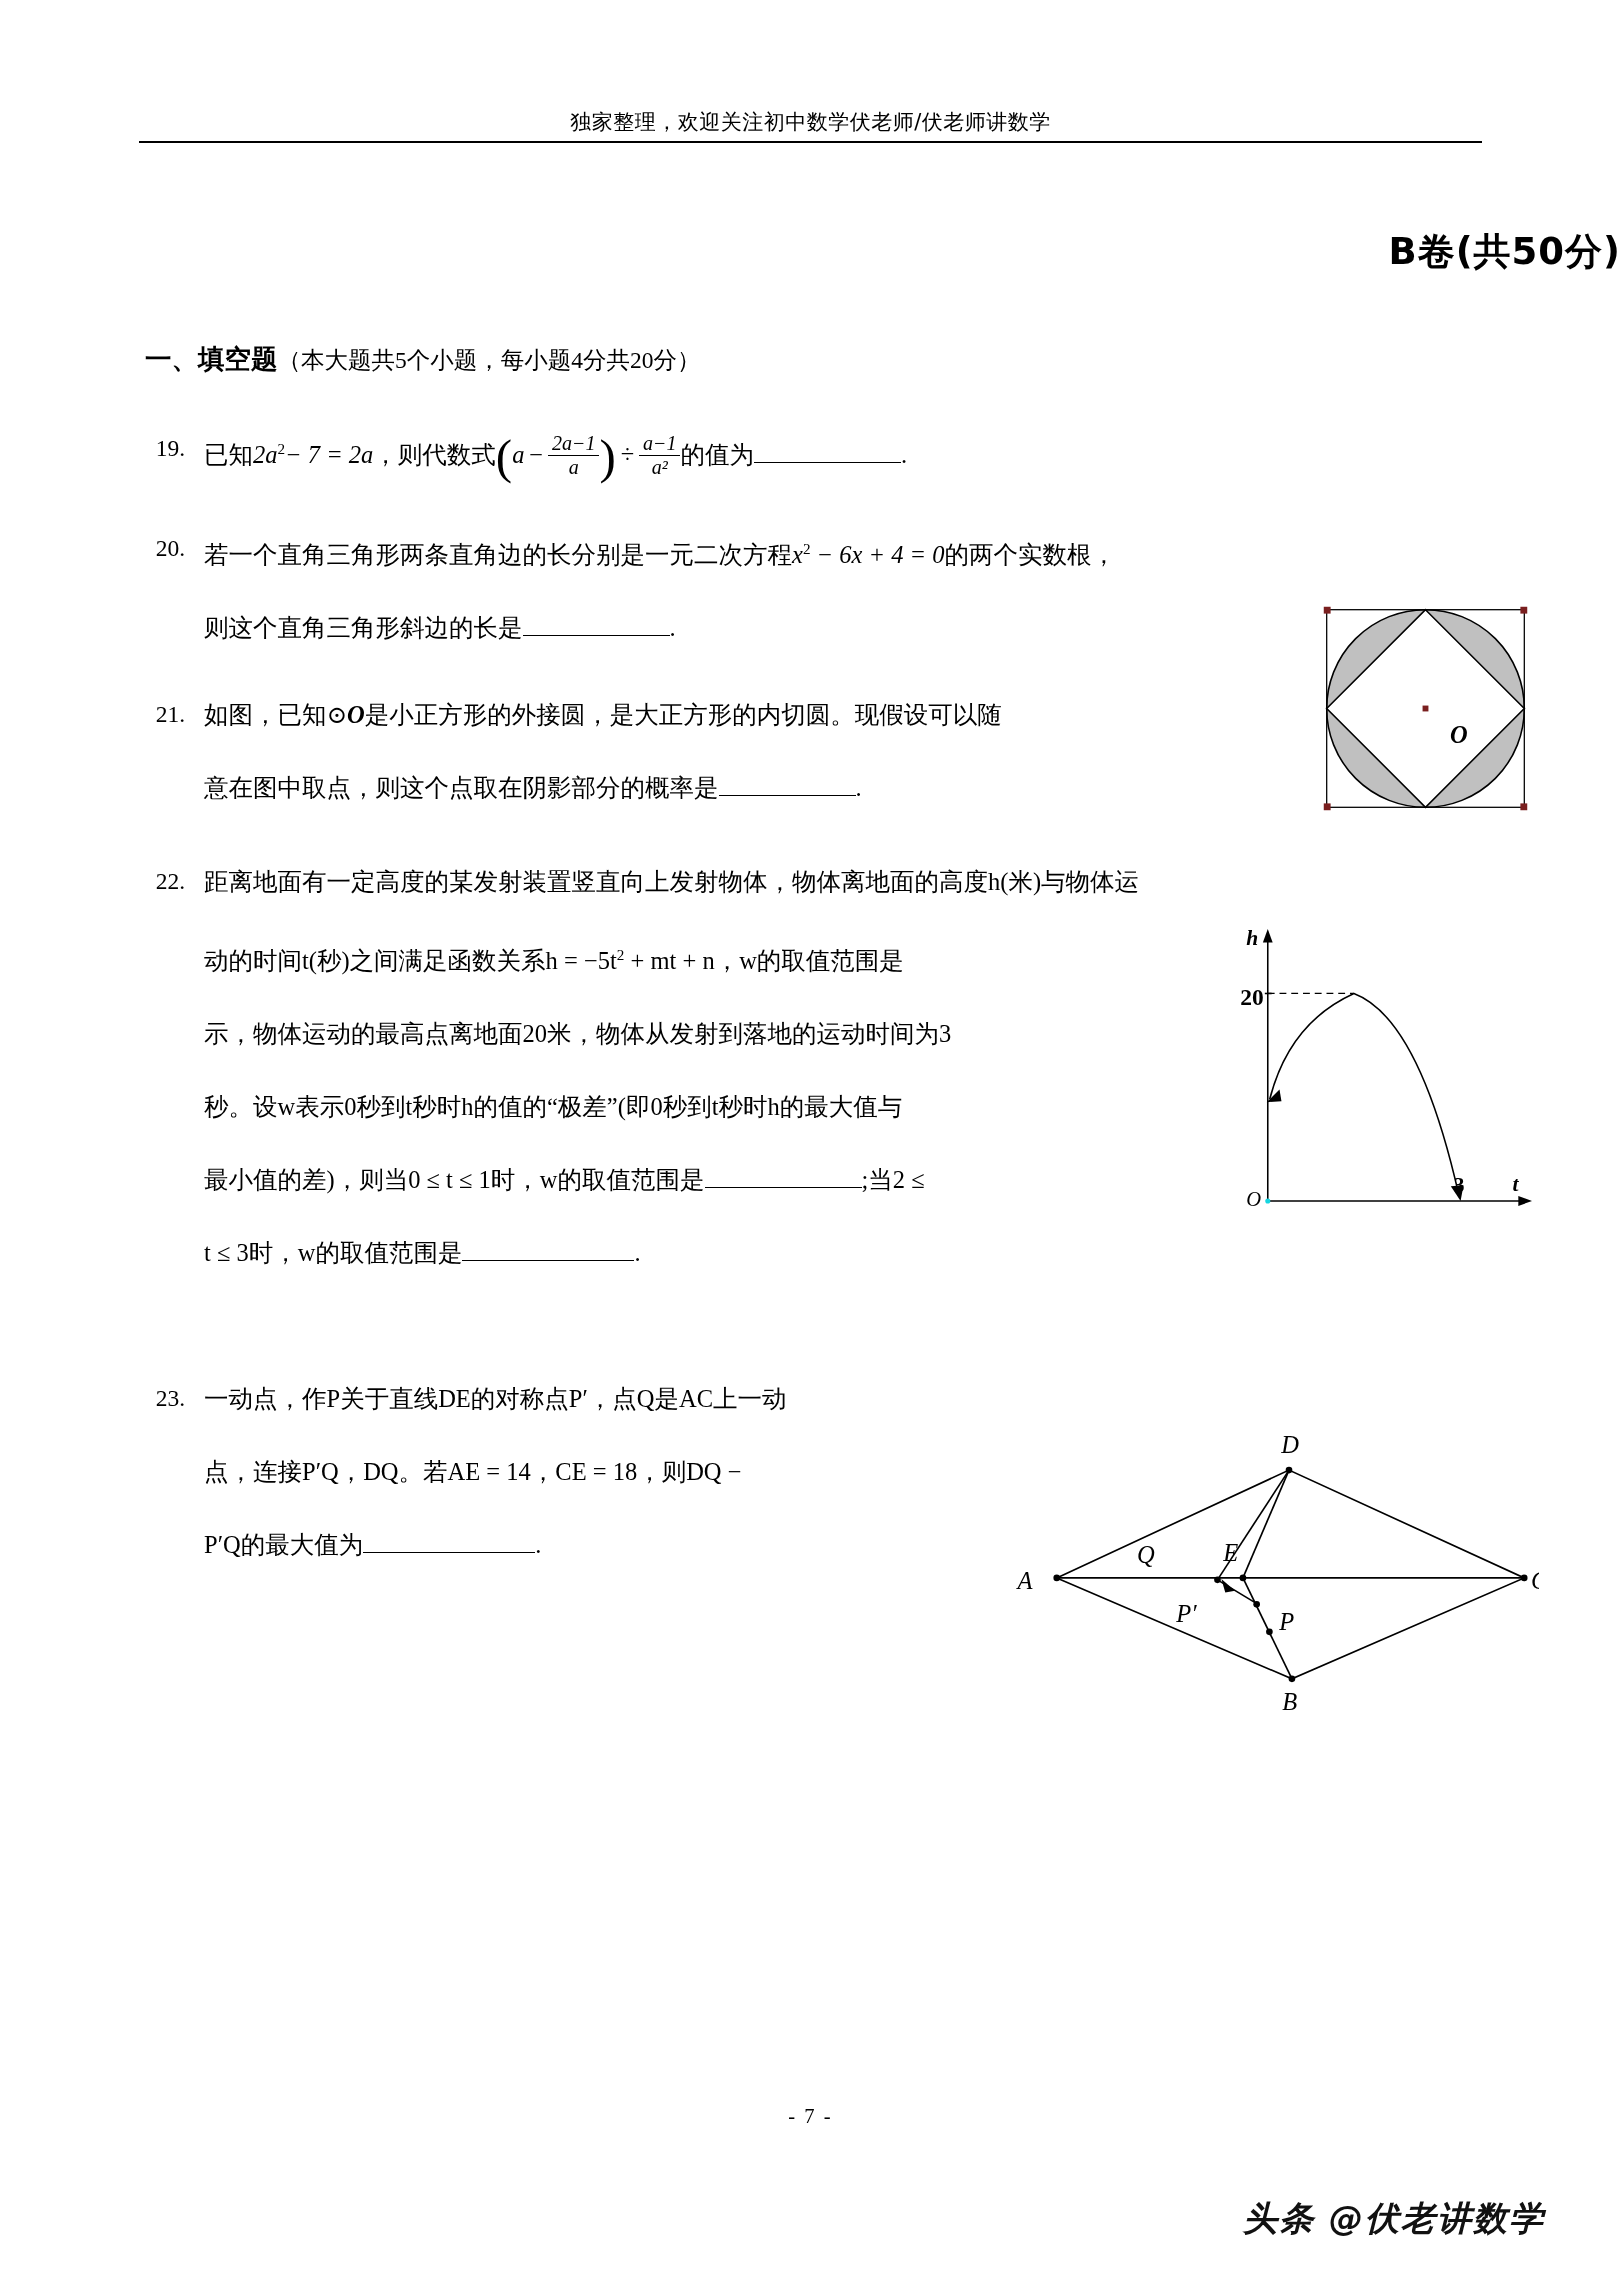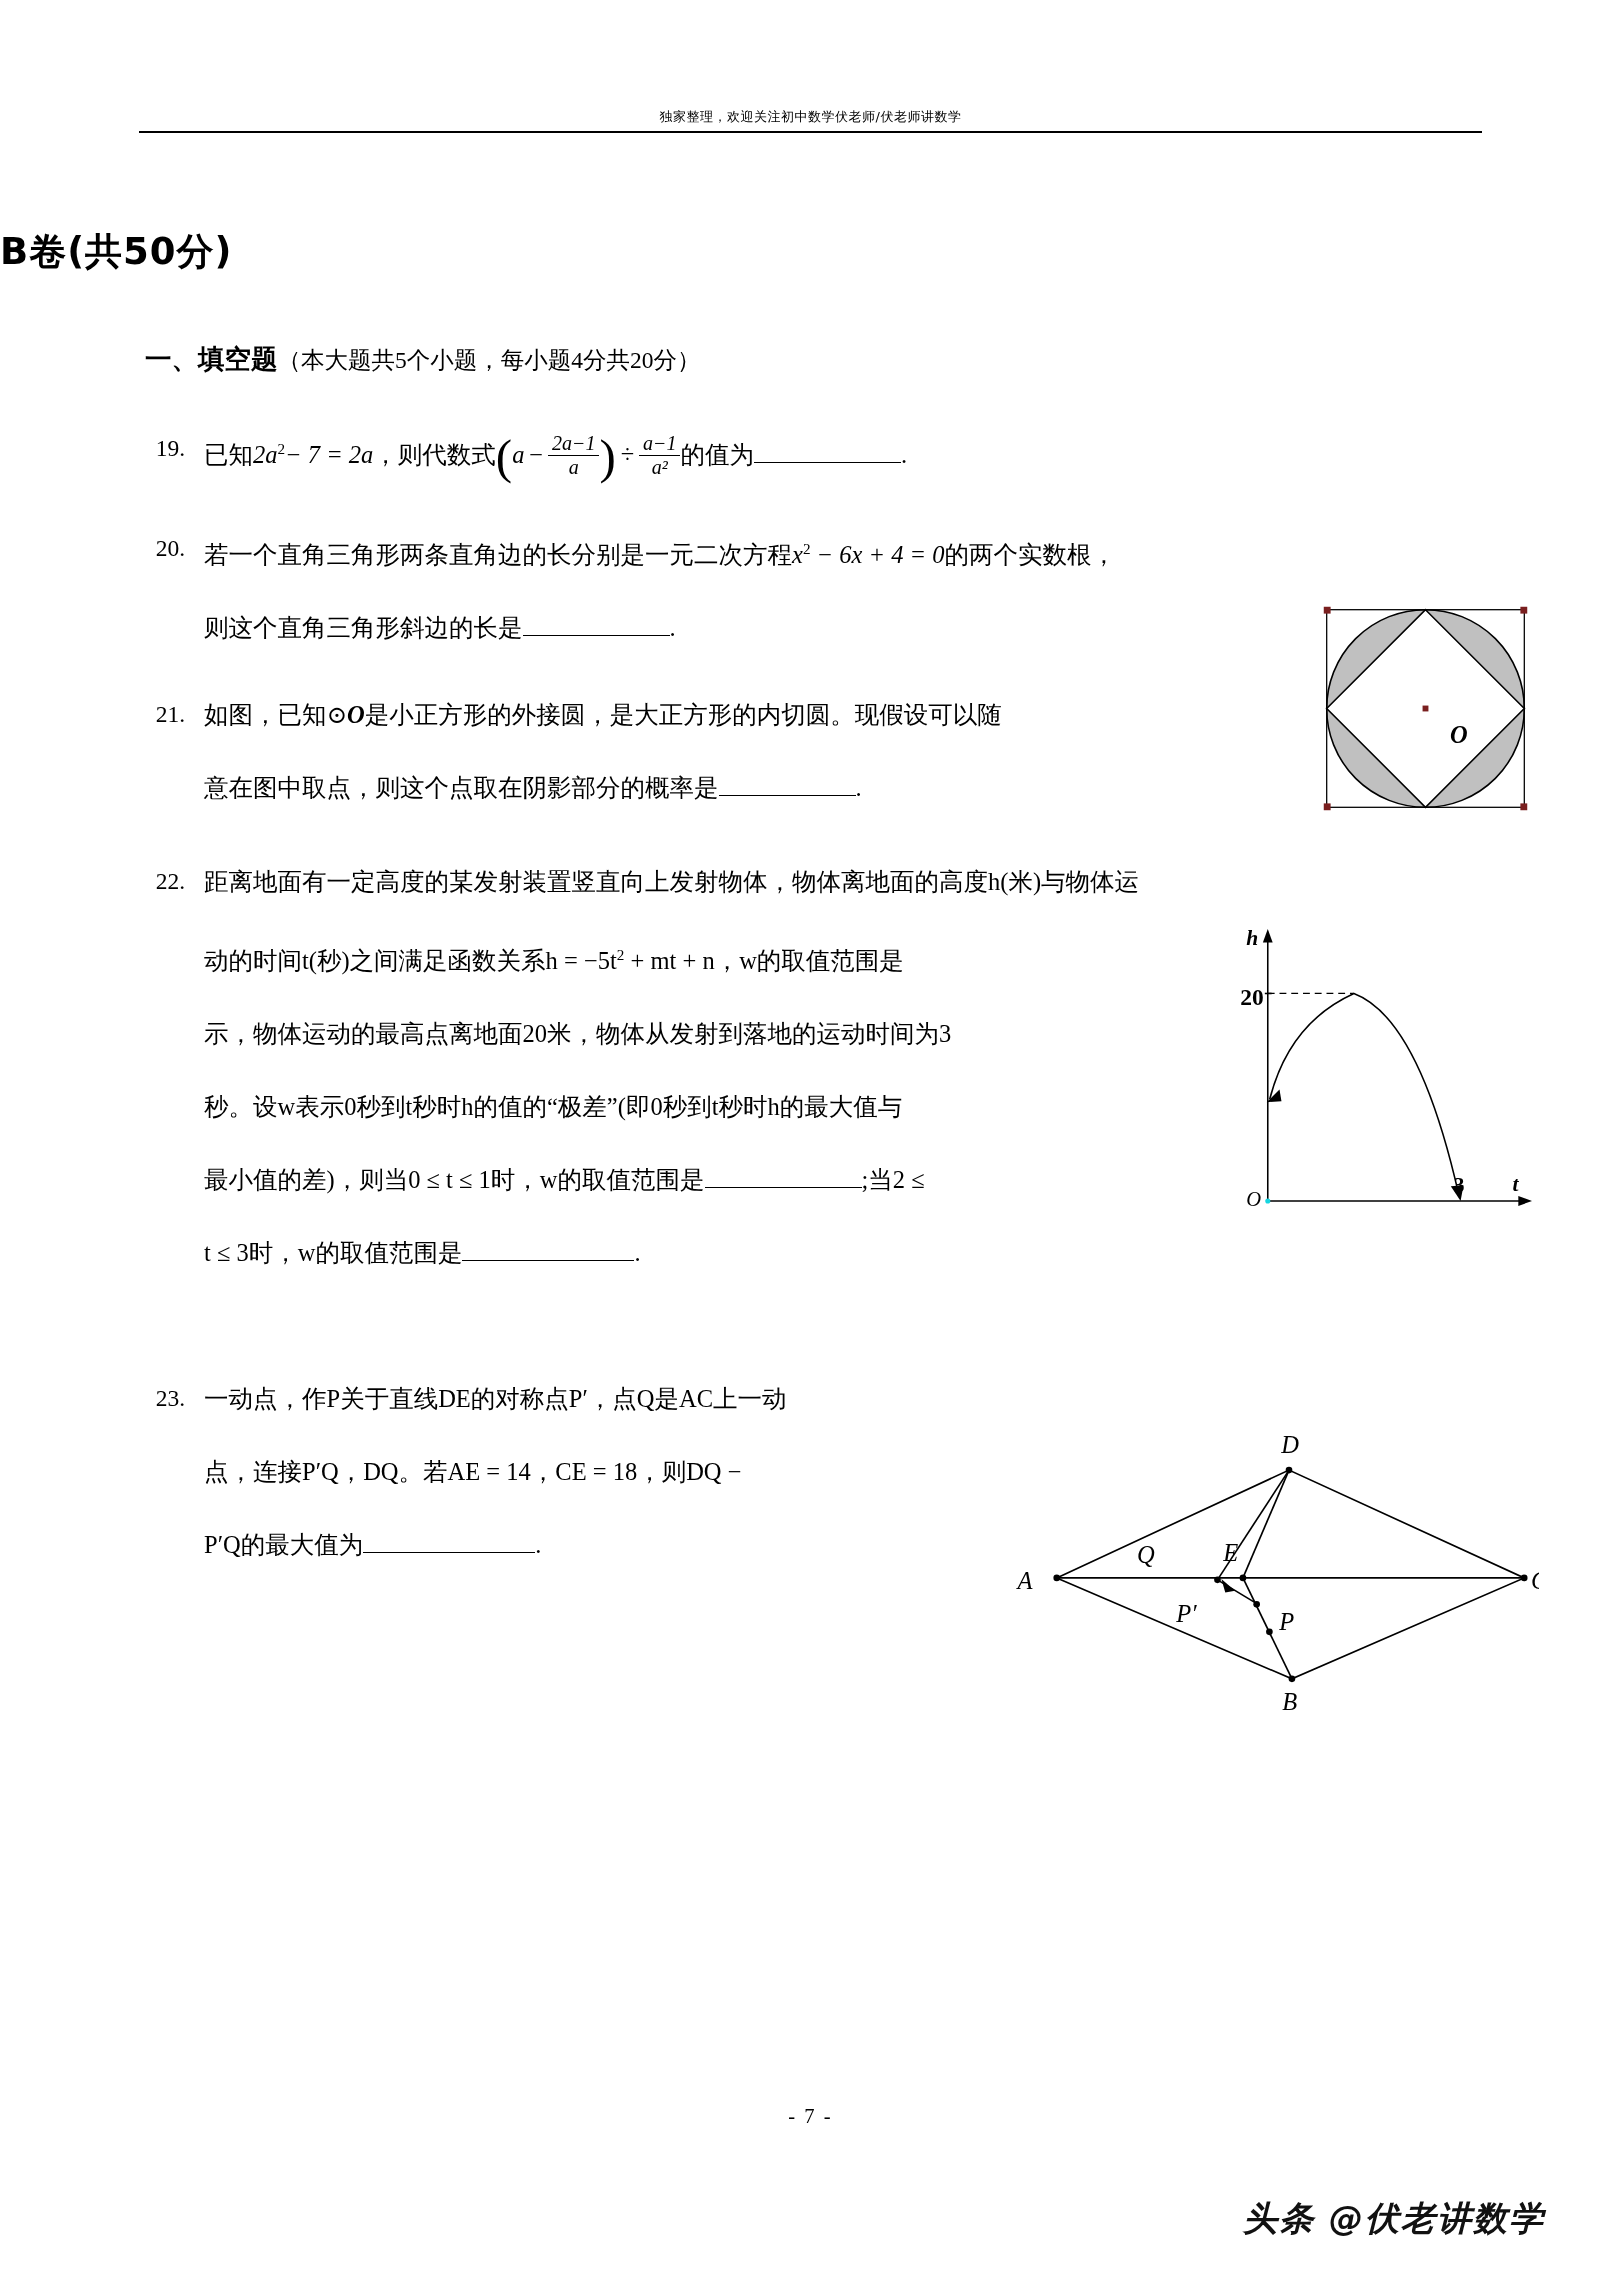--- a/index.html
+++ b/index.html
@@ -25,37 +25,37 @@
 
   
   .header-wrap {
     position: absolute;
     left: 139px; top: 108px;
     width: 1343px;
   }
   .header-text {
     text-align: center;
     font-family: "DejaVu Sans", "Liberation Sans", sans-serif;
-    font-size: 13px;
+    font-size: 21px;
     letter-spacing: 0.5px;
     color: #000;
     padding-bottom: 4.9px;
   }
   .header-rule {
     border-top: 2.9px solid #000;
     width: 100%;
     height: 0;
   }
 
   
   .doc-title {
     position: absolute;
     left: 0; top: 227px;
     width: 1621px;
-    text-align: left;
+    text-align: right;
     font-family: "DejaVu Sans", "Liberation Sans", sans-serif;
     font-weight: bold;
     font-size: 37px;
     letter-spacing: 1px;
   }
 
   
   .section-heading {
     position: absolute;
     left: 145px; top: 341px;

